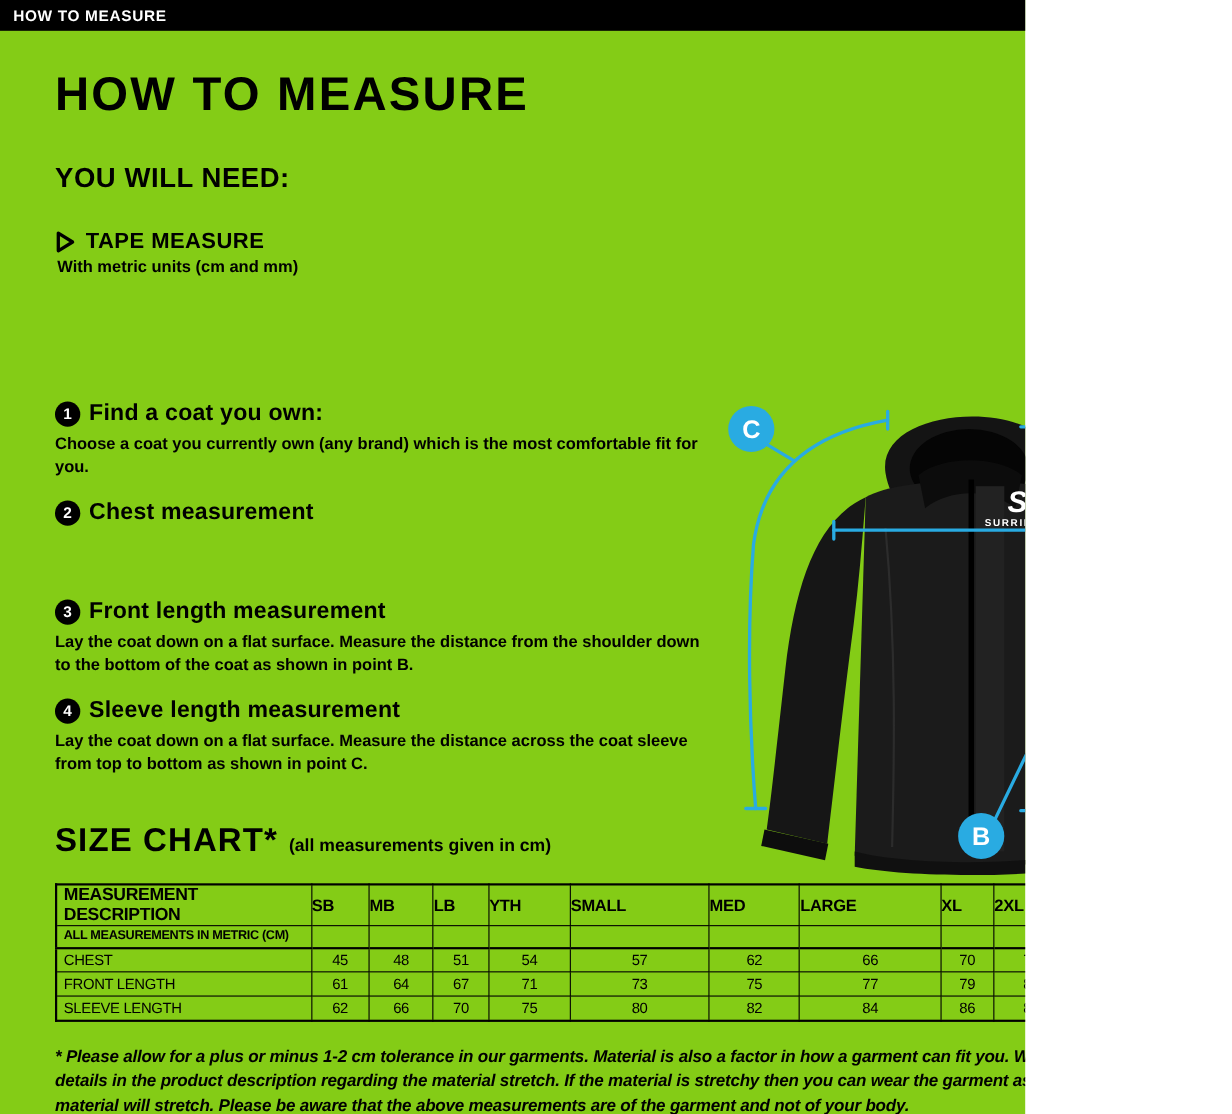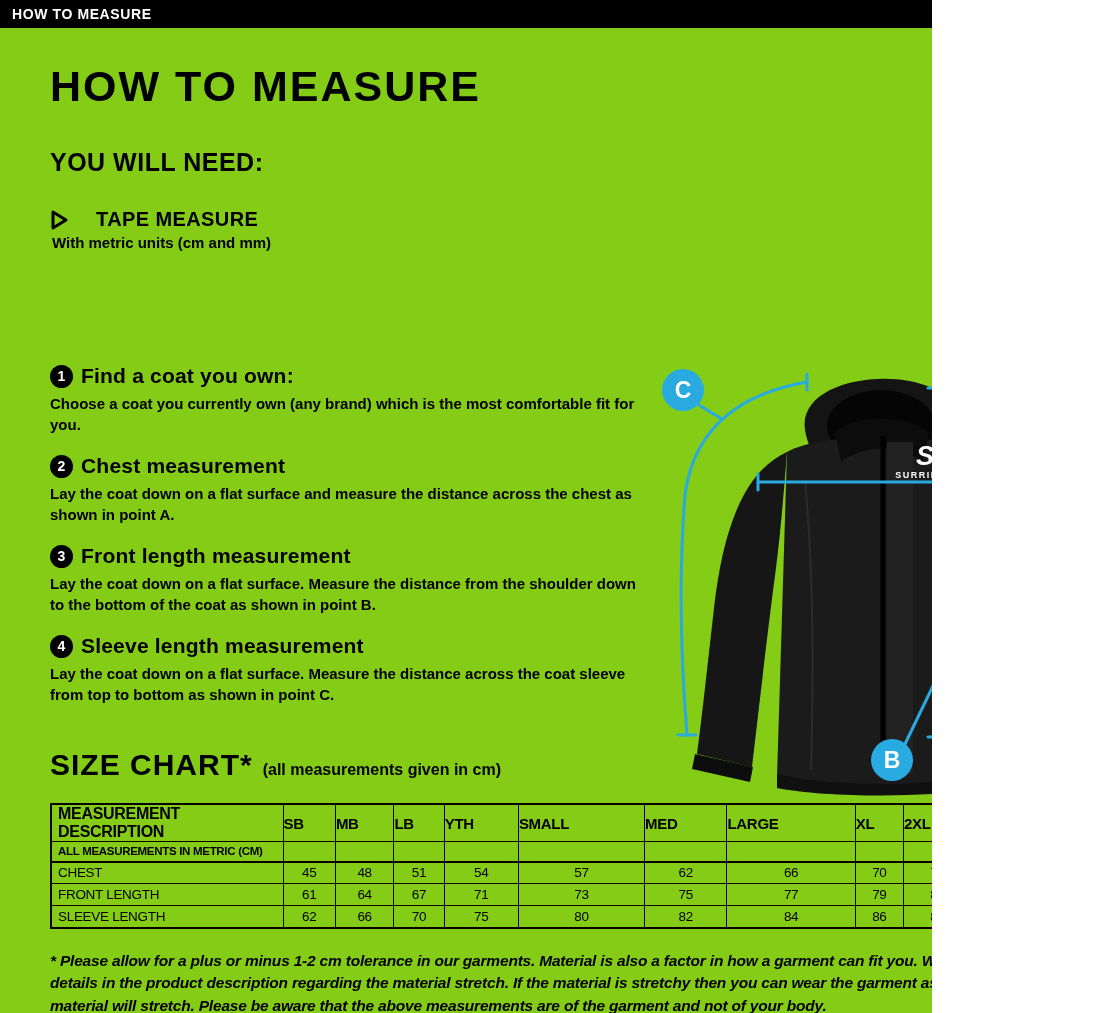--- a/index.html
+++ b/index.html
@@ -20,21 +20,21 @@
 
   
   .callout { position:absolute; left:595px; top:150px; width:470px; min-height:82px;
              border:3px solid #000; padding:13px 16px; }
   .callout p { font-size:19px; font-weight:bold; line-height:1.38; letter-spacing:.1px; }
 
   
   .need-item { position:absolute; left:50px; width:560px; }
   .need-item.n0 { top:208px; }
   .need-item.n1 { top:280px; }
-  .need-head { display:flex; align-items:center; gap:27px; }
+  .need-head { display:flex; align-items:center; gap:9px; }
   .need-head svg { flex:0 0 auto; }
   .need-title { font-size:20px; font-weight:bold; letter-spacing:.4px; }
   .need-desc { font-size:15px; font-weight:bold; margin-top:3px; margin-left:2px; }
 
   
   .step { position:absolute; left:50px; width:595px; }
   .step.s0 { top:364px; }
   .step.s1 { top:454px; }
   .step.s2 { top:544px; }
   .step.s3 { top:634px; }
@@ -96,21 +96,20 @@
       <span class="step-num">1</span>
       <span class="step-title">Find a coat you own:</span>
     </div>
     <div class="step-desc">Choose a coat you currently own (any brand) which is the most comfortable fit for you.</div>
   </div>
   <div class="step s1">
     <div class="step-head">
       <span class="step-num">2</span>
       <span class="step-title">Chest measurement</span>
     </div>
-    <div class="step-desc">Lay the coat down on a flat surface and measure the distance across the chest as shown in point A.</div>
   </div>
   <div class="step s2">
     <div class="step-head">
       <span class="step-num">3</span>
       <span class="step-title">Front length measurement</span>
     </div>
     <div class="step-desc">Lay the coat down on a flat surface. Measure the distance from the shoulder down to the bottom of the coat as shown in point B.</div>
   </div>
   <div class="step s3">
     <div class="step-head">

